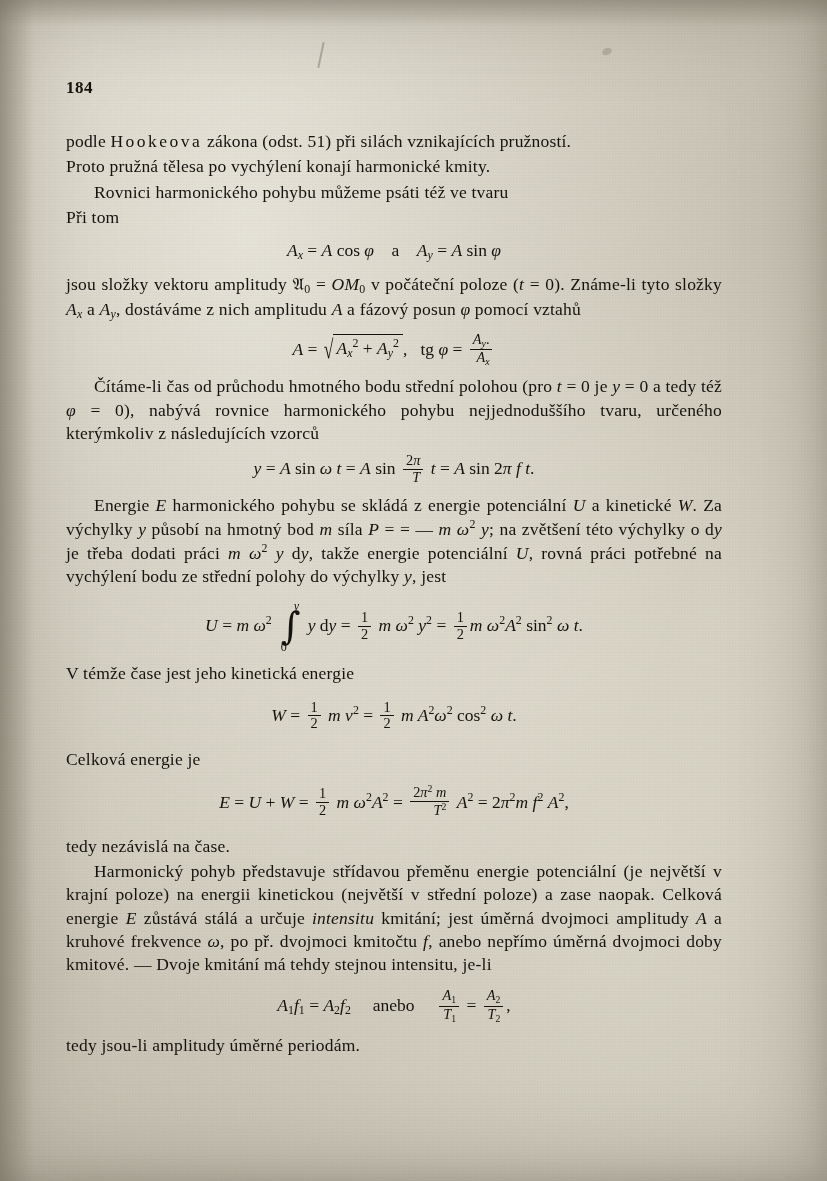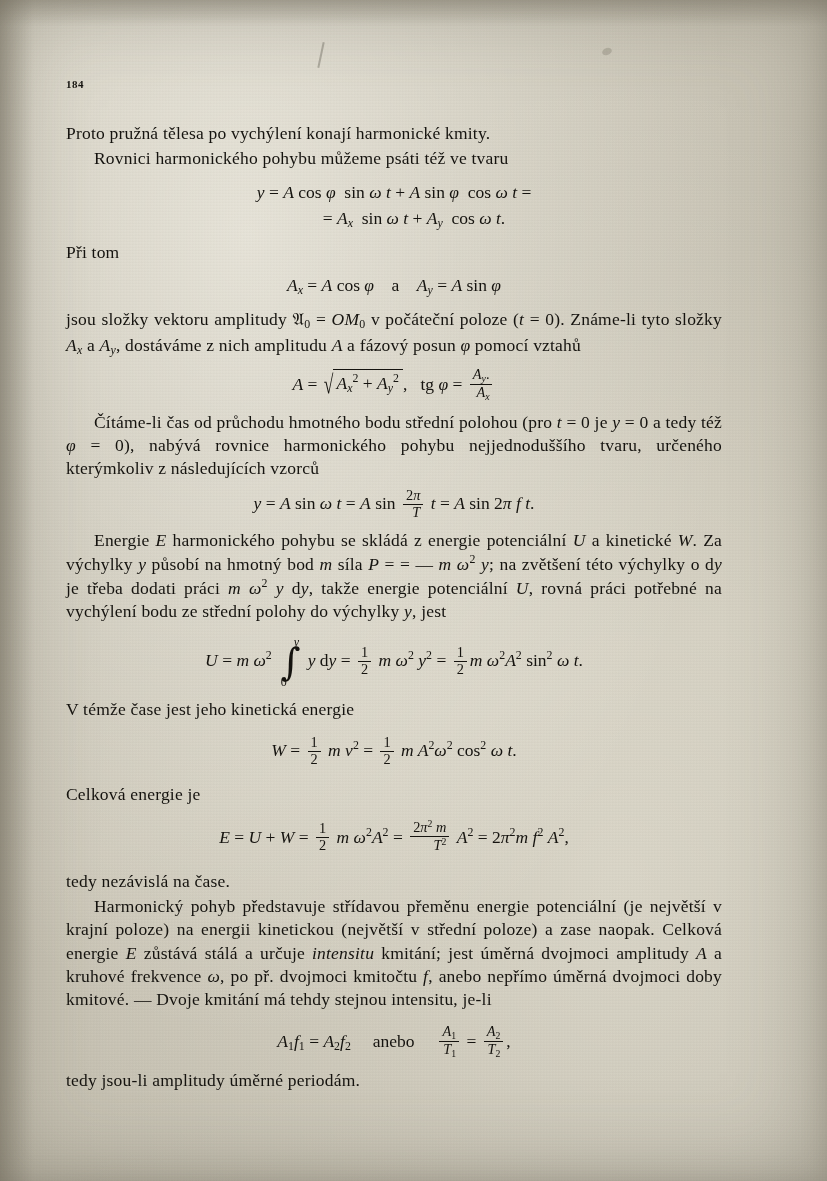--- a/index.html
+++ b/index.html
@@ -39,21 +39,21 @@
     pointer-events: none;
     box-shadow: inset 0 0 90px rgba(90,85,70,0.40), inset 0 0 25px rgba(110,105,90,0.25);
   }
   .content {
     position: absolute;
     left: 66px;
     top: 78px;
     width: 656px;
   }
   .folio {
-    font-size: 11px;
+    font-size: 17px;
     font-weight: bold;
     letter-spacing: 0.5px;
     margin-bottom: 32px;
   }
   p {
     margin: 0 0 2px 0;
     font-size: 17.5px;
     line-height: 1.33;
     text-align: justify;
     letter-spacing: 0.2px;
@@ -159,28 +159,25 @@
   <div class="grain"></div>
   <div class="edge-left"></div>
   <div class="edge-top"></div>
   <div class="blot1"></div>
   <div class="blot2"></div>
 
   <div class="content">
 
     <div class="folio">184</div>
 
+    <p>podle <span class="sp">Hookeova</span> zákona (odst. 51) při silách vznikajících pružností.</p>
     <p>Proto pružná tělesa po vychýlení konají harmonické kmity.</p>
 
     <p class="indent spaced">Rovnici harmonického pohybu můžeme psáti též ve tvaru</p>
 
-    <div class="eq">
-      <span class="line"><i>y</i> = <i>A</i> cos <i>φ</i>&nbsp; sin <i>ω</i> <i>t</i> + <i>A</i> sin <i>φ</i>&nbsp; cos <i>ω</i> <i>t</i> =</span>
-      <span class="line eq-left-pad">= <i>A<sub>x</sub></i>&nbsp; sin <i>ω t</i> + <i>A<sub>y</sub></i>&nbsp; cos <i>ω t</i>.</span>
-    </div>
 
     <p>Při tom</p>
 
     <div class="eq">
       <i>A<sub>x</sub></i> = <i>A</i> cos <i>φ</i> &nbsp;&nbsp;&nbsp;a&nbsp;&nbsp;&nbsp; <i>A<sub>y</sub></i> = <i>A</i> sin <i>φ</i>
     </div>
 
     <p>jsou složky vektoru amplitudy 𝔄<sub>0</sub> = <i>OM</i><sub>0</sub> v počáteční poloze (<i>t</i> = 0). Známe-li tyto složky <i>A<sub>x</sub></i> a <i>A<sub>y</sub></i>, dostáváme z nich amplitudu <i>A</i> a fázový posun <i>φ</i> pomocí vztahů</p>
 
     <div class="eq">

